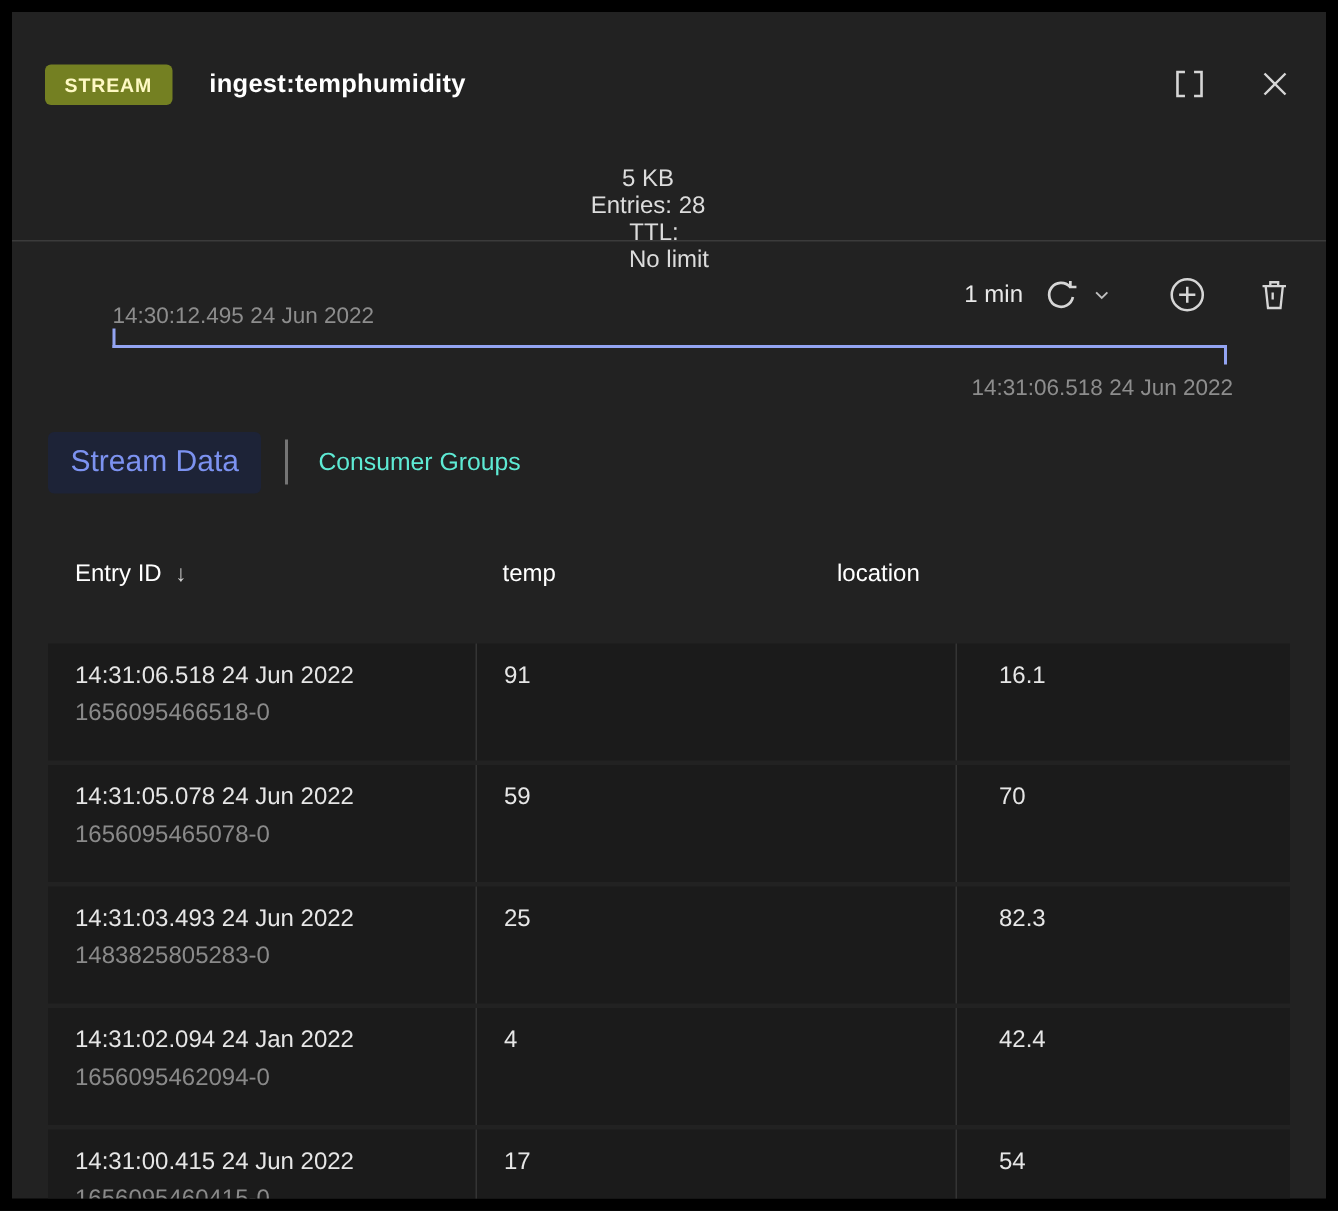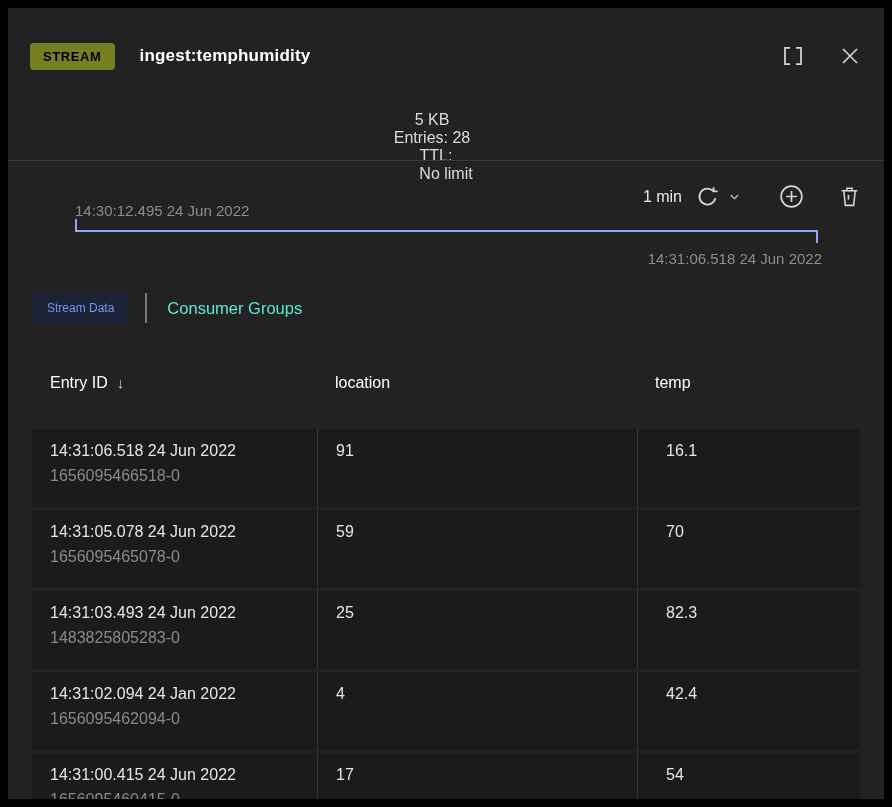--- a/index.html
+++ b/index.html
@@ -13,21 +13,21 @@
     background: #222222;
     overflow: hidden;
   }
 
   
   .title-row {
     position: absolute; left: 22px; right: 22px; top: 32px;
     height: 32px; display: flex; align-items: center;
   }
   .type-badge {
-    background: #748022; color: #000000;
+    background: #748022; color: #fef9c3;
     font-size: 13px; font-weight: bold; letter-spacing: .6px;
     padding: 6px 13px; border-radius: 4px;
   }
   .key-name {
     margin-left: 25px; color: #ffffff;
     font-size: 17px; font-weight: bold; letter-spacing: .2px;
   }
   .title-actions { margin-left: auto; display: flex; align-items: center; gap: 32px; }
   .icon-btn {
     background: none; border: none; padding: 0; cursor: pointer;
@@ -77,21 +77,21 @@
     position: absolute; right: 62px; top: 89px;
     color: #8d8d8d; font-size: 15px;
   }
 
   .tabs-row {
     position: absolute; left: 24px; top: 127px;
     height: 40px; display: flex; align-items: center;
   }
   .tab-active {
     background: #1d2337; color: #7c92f0;
-    font-size: 12px; padding: 9px 15px; border-radius: 4px;
+    font-size: 20px; padding: 9px 15px; border-radius: 4px;
     border: none; cursor: pointer;
     font-family: "Liberation Sans", sans-serif;
   }
   .tab-divider {
     width: 2px; height: 30px; background: #757575; margin: 0 20px 0 16px;
   }
   .tab-inactive {
     background: none; border: none; color: #5eead4;
     font-size: 16.5px; cursor: pointer;
     font-family: "Liberation Sans", sans-serif;
@@ -199,22 +199,22 @@
       <button class="tab-active">Stream Data</button>
       <span class="tab-divider"></span>
       <button class="tab-inactive">Consumer Groups</button>
     </div>
 
     <div class="stream-table">
       <div class="thead">
         <div class="th th-entry">
           <span>Entry ID</span><span class="sort-arrow">↓</span>
         </div>
+        <div class="th th-temp">temp</div>
         <div class="th th-location">location</div>
-        <div class="th th-temp">temp</div>
       </div>
 
       <div class="trow">
         <div class="td td-entry">
           <span class="entry-time">14:31:06.518 24 Jun 2022</span>
           <span class="entry-id">1656095466518-0</span>
         </div>
         <div class="td td-location">91</div>
         <div class="td td-temp">16.1</div>
       </div>

